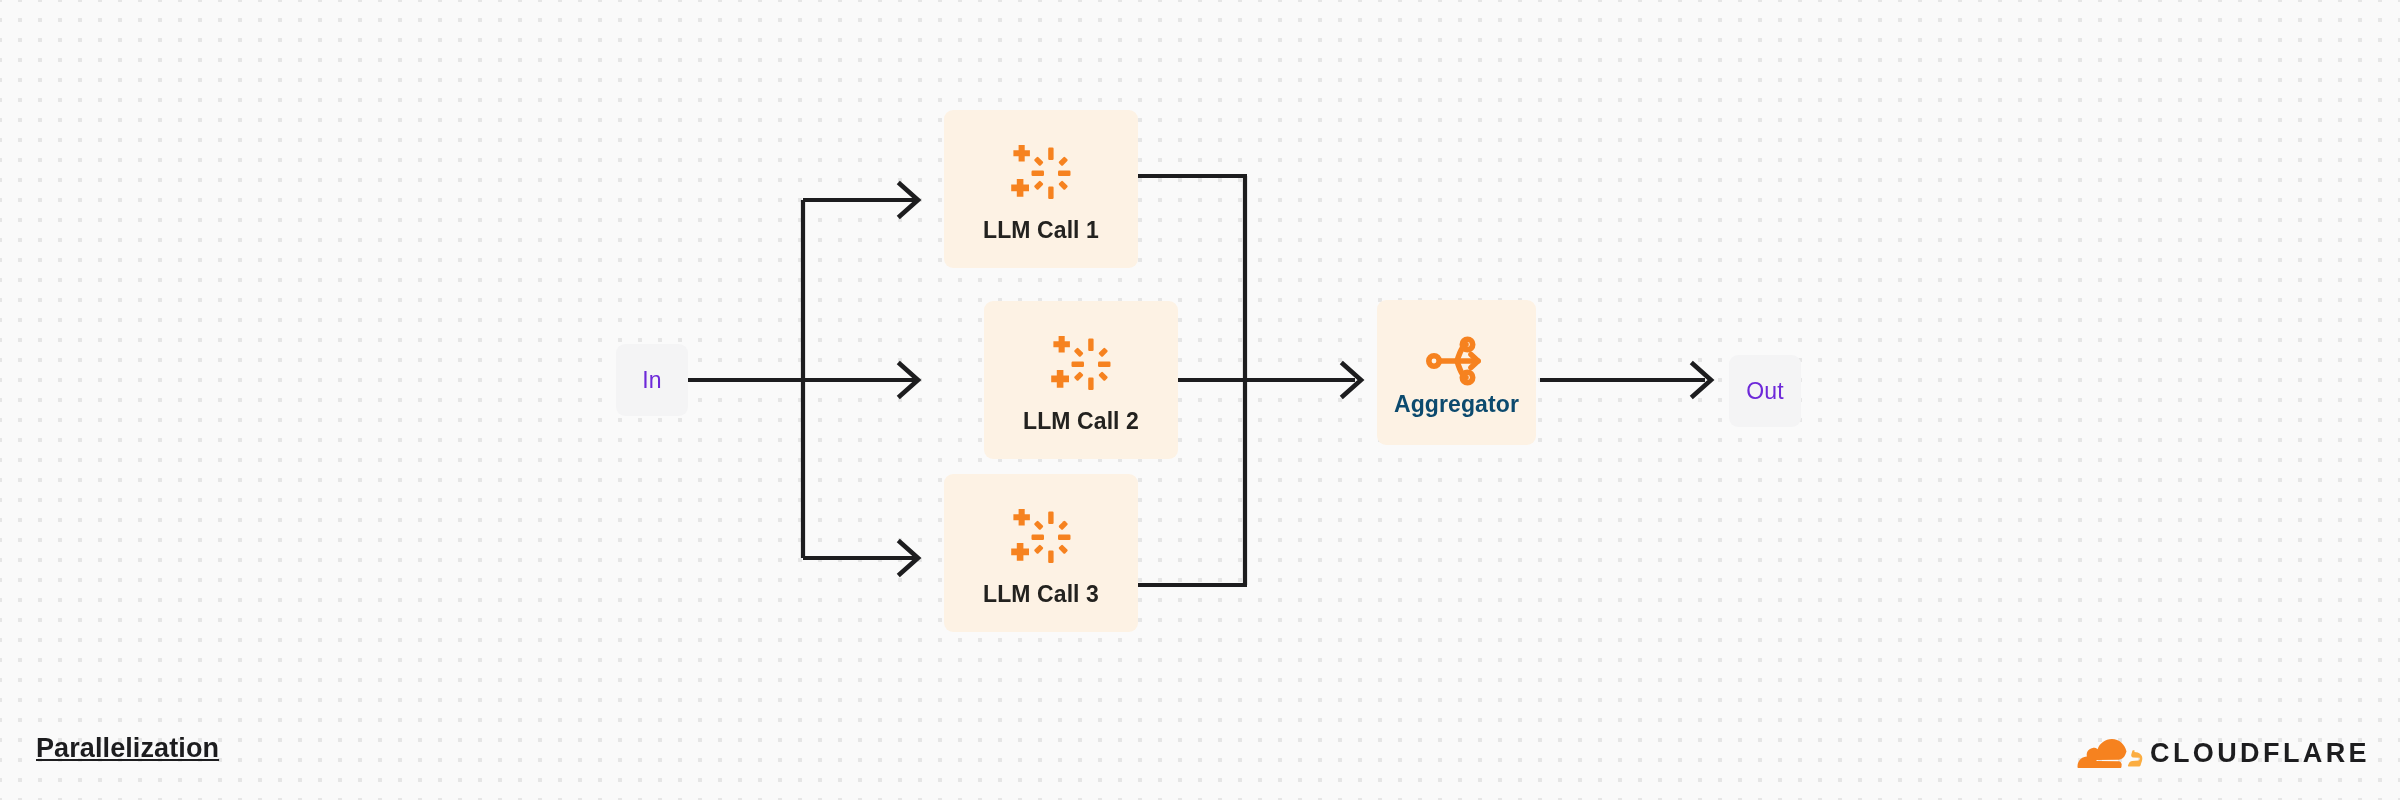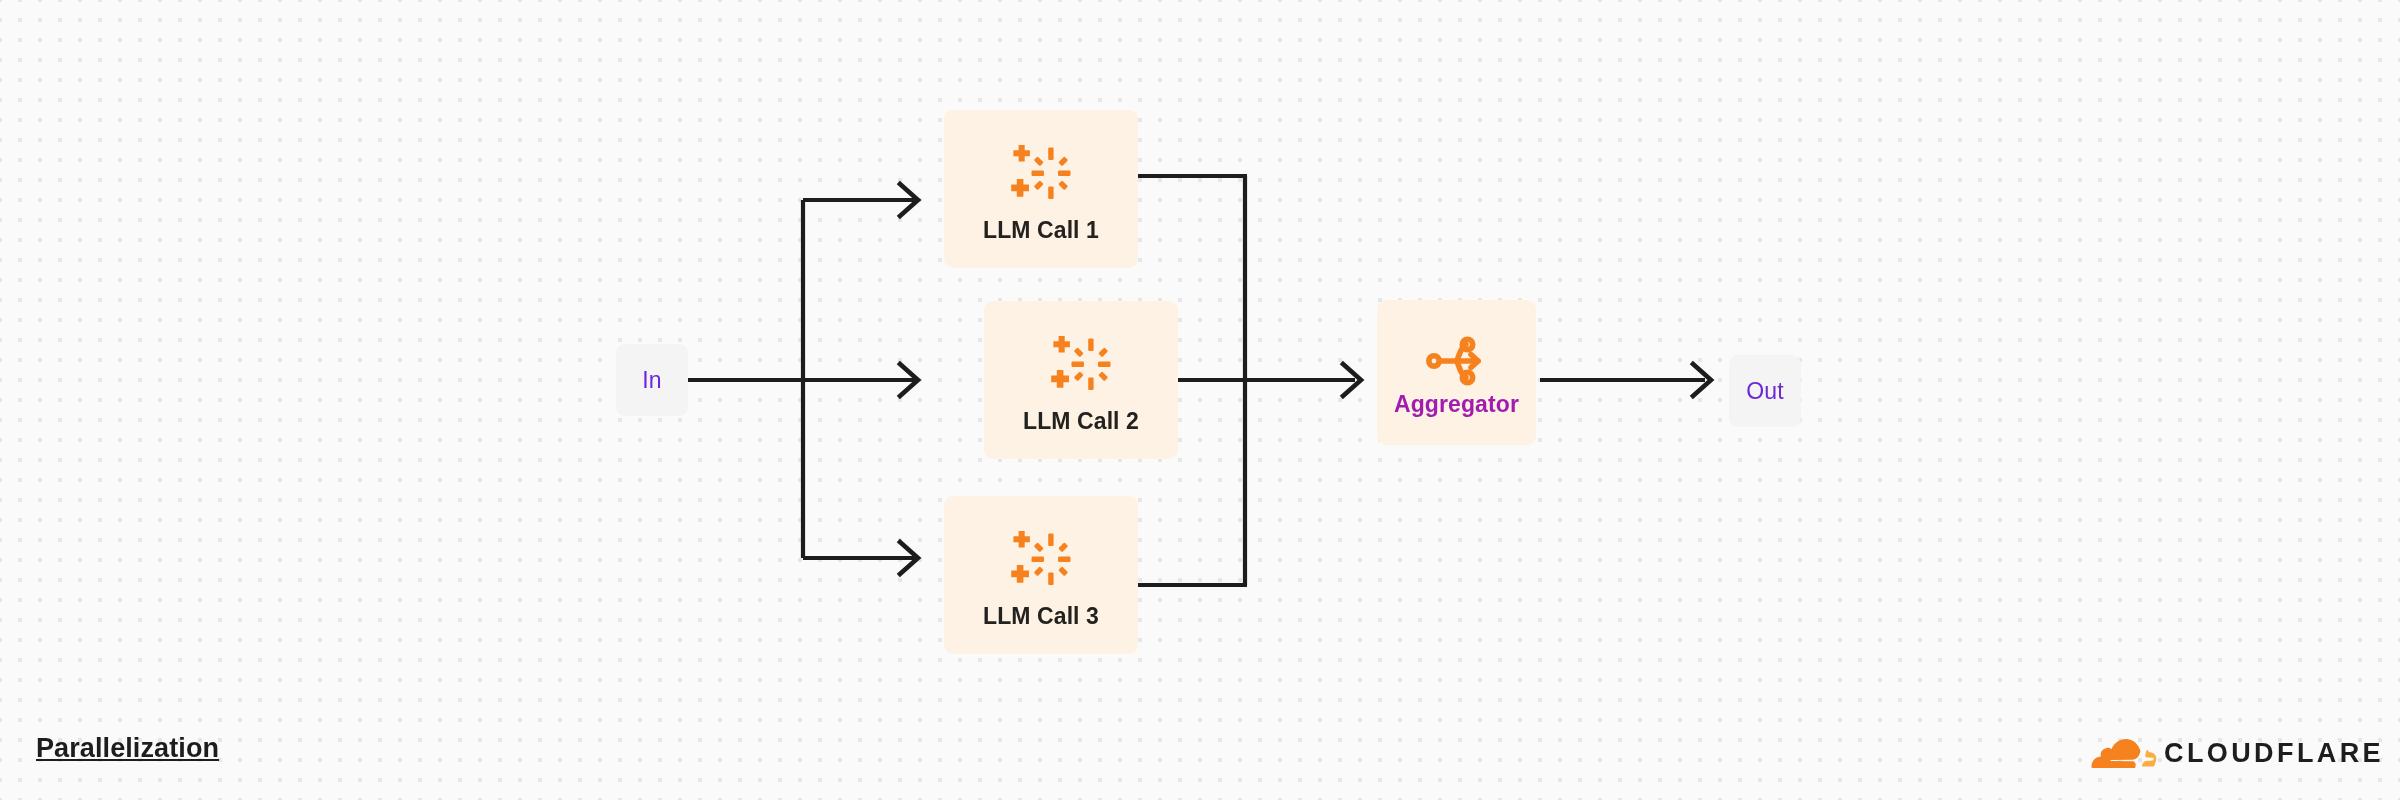--- a/index.html
+++ b/index.html
@@ -68,21 +68,21 @@
   .node-agg {
     background: #fdf2e4;
     border-radius: 9px;
     width: 159px;
     height: 145px;
     padding-top: 6px;
   }
   .node-agg .node-label {
     font-size: 23px;
     font-weight: bold;
-    color: #a21caf;
+    color: #0c4a6e;
     margin-top: 2px;
     letter-spacing: .1px;
     white-space: nowrap;
   }
 
   .icon-wrap {
     display: block;
     line-height: 0;
   }
 
@@ -93,21 +93,21 @@
     top: 733px;
     font-size: 27px;
     font-weight: bold;
     color: #1d1d1f;
     letter-spacing: .1px;
     text-decoration: underline;
   }
 
   #logo {
     position: absolute;
-    right: 16px;
+    right: 30px;
     top: 735px;
     display: flex;
     align-items: center;
   }
   #logo-word {
     font-size: 27px;
     font-weight: bold;
     letter-spacing: 3.4px;
     color: #1d1d1f;
   }
@@ -185,21 +185,21 @@
         <rect x="26.0" y="38.0" width="5.4" height="8.6" rx="1.2" transform="rotate(45 28.7 42.3)"></rect>
         <rect x="50.5" y="38.0" width="5.4" height="8.6" rx="1.2" transform="rotate(-45 53.2 42.3)"></rect>
         <path d="M8.6 2.0h6.1v5.2h5.2v6.1h-5.2v5.2H8.6v-5.2H3.4V7.2h5.2z"></path>
         <path d="M6.8 36.0h6.6v5.6h5.6v6.6h-5.6v5.6H6.8v-5.6H1.2v-6.6h5.6z"></path>
       </g>
     </svg>
   </span>
   <span class="node-label">LLM Call 2</span>
 </div>
 
-<div class="node node-llm" style="left:944px; top:496px;">
+<div class="node node-llm" style="left:944px; top:474px;">
   <span class="icon-wrap">
     <svg width="62" height="62" viewBox="0 0 62 62" xmlns="http://www.w3.org/2000/svg">
       <g fill="#f6821f">
         <rect x="38.2" y="4.5" width="5.4" height="12.5" rx="1.2"></rect>
         <rect x="38.2" y="43.5" width="5.4" height="12.5" rx="1.2"></rect>
         <rect x="21.5" y="27.6" width="12.5" height="5.4" rx="1.2"></rect>
         <rect x="48.0" y="27.6" width="12.5" height="5.4" rx="1.2"></rect>
         <rect x="26.0" y="14.0" width="5.4" height="8.6" rx="1.2" transform="rotate(-45 28.7 18.3)"></rect>
         <rect x="50.5" y="14.0" width="5.4" height="8.6" rx="1.2" transform="rotate(45 53.2 18.3)"></rect>
         <rect x="26.0" y="38.0" width="5.4" height="8.6" rx="1.2" transform="rotate(45 28.7 42.3)"></rect>

